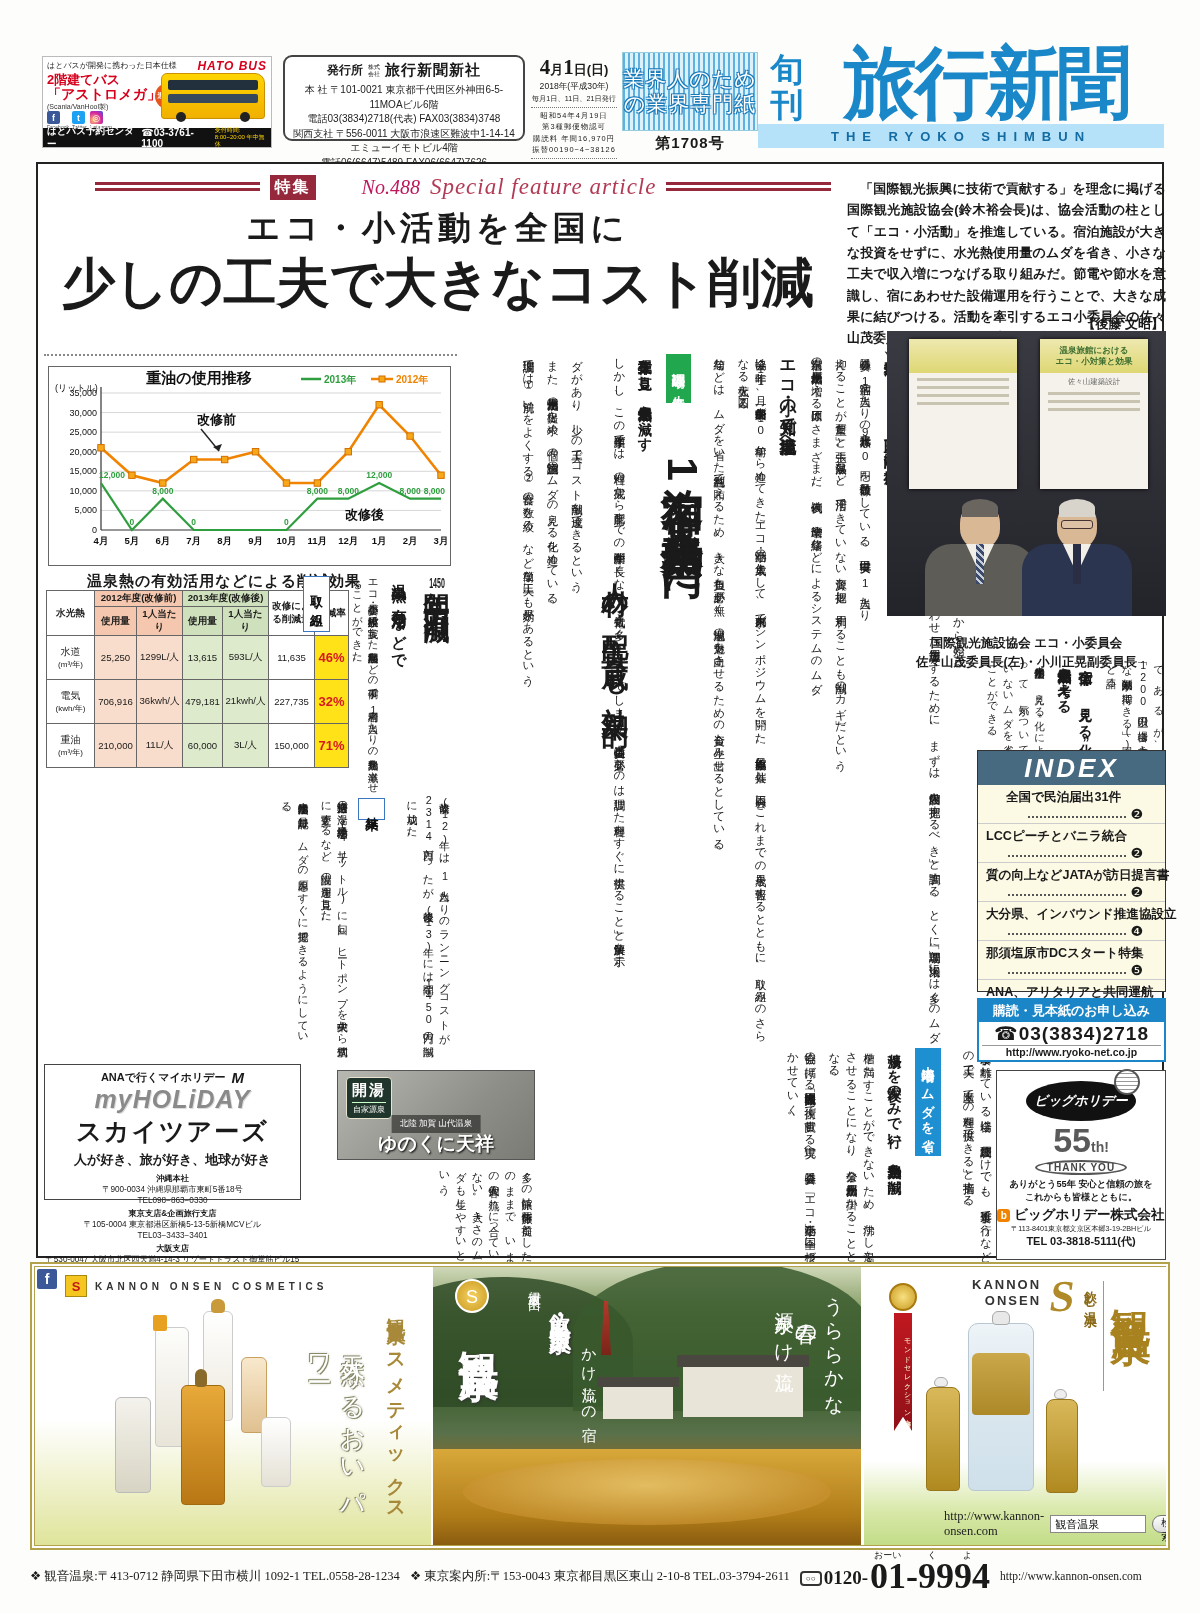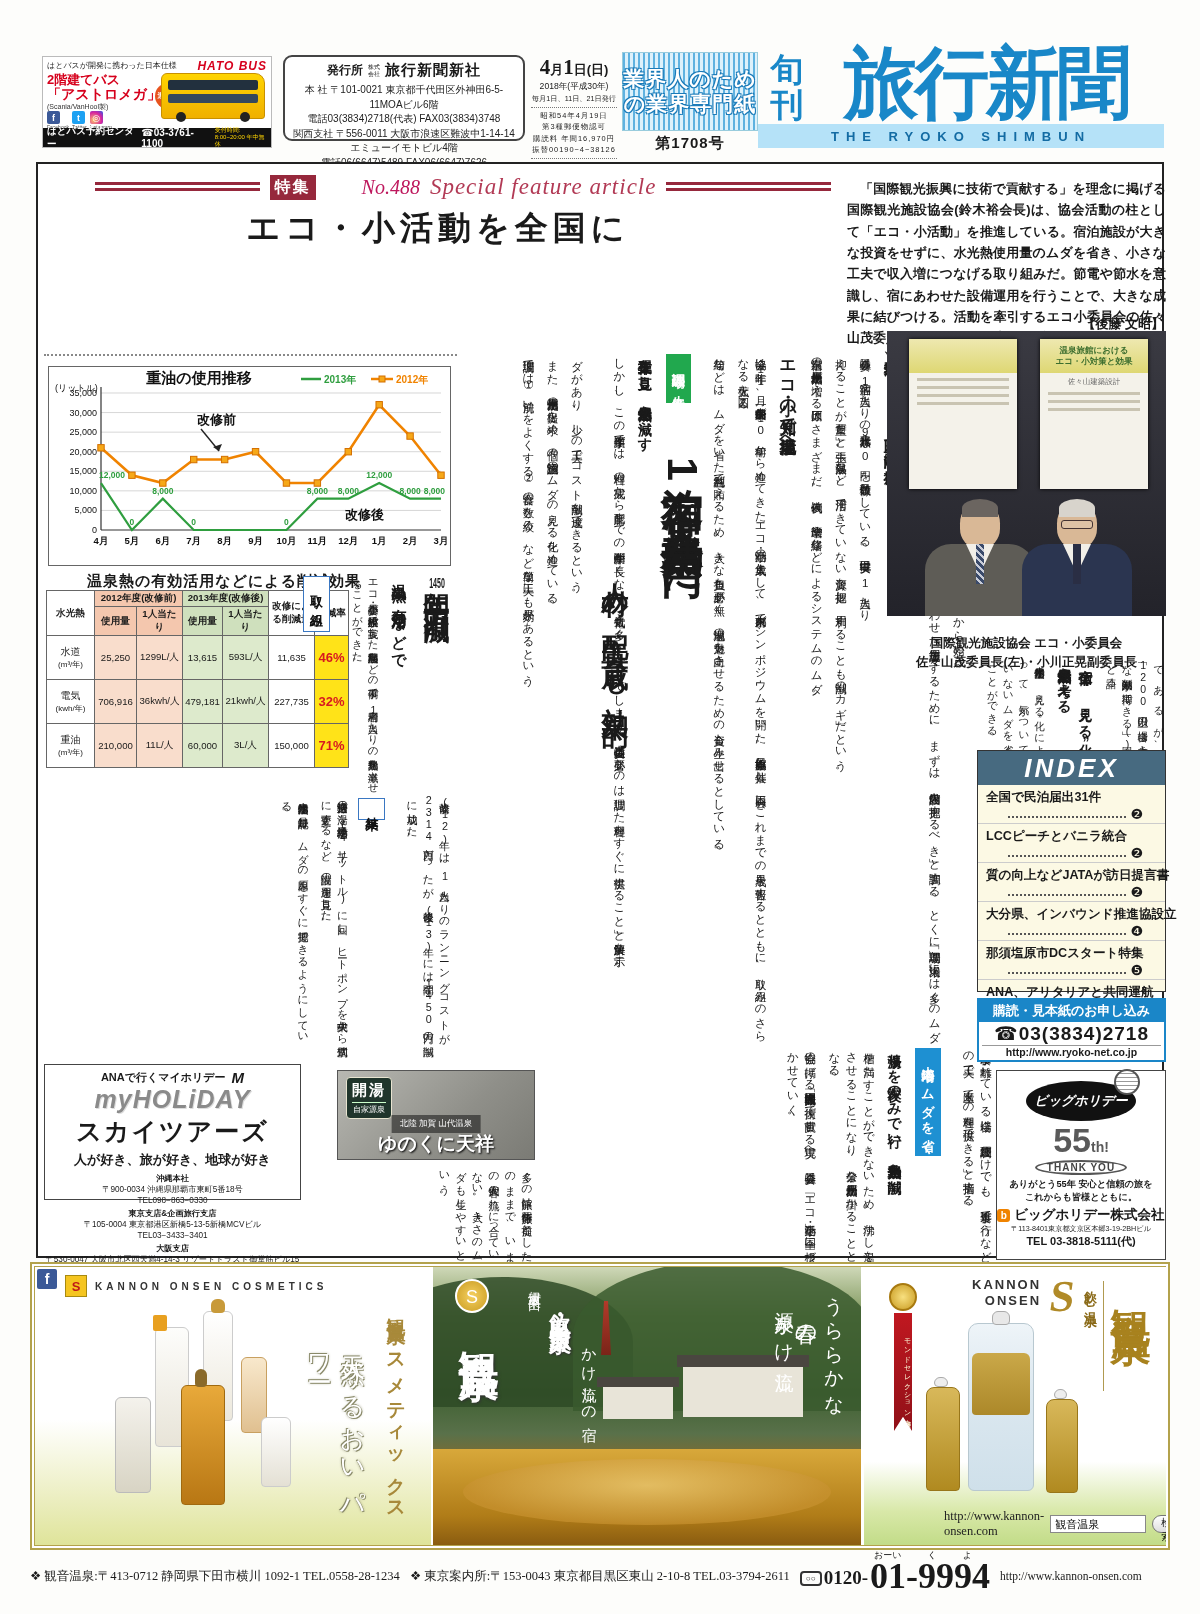--- a/index.html
+++ b/index.html
@@ -48,21 +48,21 @@
   .pub-lines{font-size:10px;line-height:1.45;color:#222;text-align:center;}
 
   .datebox{left:531px;top:55px;width:86px;height:100px;}
   .date-l1{font-size:13px;font-weight:bold;text-align:center;}
   .date-l1 b{font-size:21px;font-family:"Liberation Serif",serif;}
   .date-l2{font-size:8.6px;text-align:center;margin-top:1px;}
   .date-l3{font-size:7.2px;text-align:center;margin-top:1px;}
   .date-notice{margin-top:3px;border:1px dotted #777;border-left:none;border-right:none;padding:2px 0;font-size:7.4px;line-height:1.55;letter-spacing:1px;text-align:center;}
 
   .banner{left:622px;top:52px;width:136px;height:79px;background:repeating-linear-gradient(90deg,#5fb2e0 0 2px,#ddf1fb 2px 5px);display:flex;flex-direction:column;align-items:center;justify-content:center;border:1px solid #9cd;}
-  .banner div{font-size:21px;font-weight:700;color:#fff;letter-spacing:1px;line-height:1.15;text-shadow:1px 1px 0 #1a7ab8,-1px -1px 0 #1a7ab8,1px -1px 0 #1a7ab8,-1px 1px 0 #1a7ab8;}
+  .banner div{font-size:21px;font-weight:400;color:#fff;letter-spacing:1px;line-height:1.15;text-shadow:1px 1px 0 #1a7ab8,-1px -1px 0 #1a7ab8,1px -1px 0 #1a7ab8,-1px 1px 0 #1a7ab8;}
   .issue{left:622px;top:134px;width:136px;font-size:15px;font-weight:bold;text-align:center;letter-spacing:1px;}
   .pref{left:764px;top:50px;width:46px;height:76px;display:flex;flex-direction:column;align-items:center;justify-content:center;color:#1987c8;font-weight:900;font-size:33px;line-height:1.05;}
   .brand{left:806px;top:40px;width:360px;height:86px;color:#1987c8;font-weight:900;font-size:74px;letter-spacing:-3px;line-height:1;display:flex;align-items:center;justify-content:center;transform:scaleY(1.06);}
   .subbar{left:758px;top:124px;width:406px;height:24px;background:#b5e2f8;color:#136ba3;font-weight:bold;font-size:13px;letter-spacing:7px;display:flex;align-items:center;justify-content:center;}
 
   
   .frame{left:36px;top:162px;width:1128px;height:1096px;border:2px solid #222;background:#fff;}
 
   .feat-row{position:absolute;left:30px;top:8px;width:790px;height:30px;display:flex;align-items:center;justify-content:center;gap:10px;}
   .rule3{width:165px;height:11px;background:repeating-linear-gradient(180deg,#96283c 0 2.5px,#fff 2.5px 6.2px);}
@@ -112,21 +112,21 @@
   .glass{position:absolute;top:18px;left:4px;right:4px;height:9px;border:1.5px solid #433;border-radius:3px;background:rgba(255,255,255,.15);}
   .torso{width:110px;height:80px;border-radius:26px 26px 0 0;margin-top:-4px;position:relative;}
   .shirt{position:absolute;left:50%;top:0;transform:translateX(-50%);width:0;height:0;border-left:14px solid transparent;border-right:14px solid transparent;border-top:30px solid #f2efe8;}
   .tie{position:absolute;left:50%;top:0;transform:translateX(-50%);width:8px;height:40px;}
   .caption{position:absolute;left:849px;top:470px;width:279px;text-align:center;font-size:12.5px;font-weight:bold;line-height:1.5;}
 
   
   .idx{position:absolute;left:939px;top:586px;width:189px;height:242px;border:1px solid #333;background:#fcf9e4;}
   .idx-h{height:34px;background:#476a80;color:#fff;display:flex;align-items:center;justify-content:center;font-weight:900;font-size:26px;letter-spacing:3px;font-style:italic;}
   .idx-item{padding:4px 8px 1px 8px;border-top:1px solid #ccc;}
-  .idx-item:first-of-type{border-top:none;}
+  .idx-item:first-of-type{border-top:none;margin-left:20px;}
   .idx-lbl{font-size:12.6px;font-weight:bold;white-space:nowrap;}
   .idx-ldr{display:flex;align-items:flex-end;padding:0 14px 0 22px;}
   .idx-dots{flex:1;border-bottom:2px dotted #555;margin-bottom:4px;}
   .idx-badge{font-size:14px;margin-left:4px;}
 
   .subs{position:absolute;left:939px;top:834px;width:189px;height:64px;border:2px solid #1a86c8;background:#fff;}
   .subs-h{background:#1a86c8;color:#fff;font-weight:bold;font-size:13px;text-align:center;padding:2px 0;}
   .subs-tel{font-size:19px;font-weight:900;text-align:center;letter-spacing:1px;}
   .subs-url{font-size:10.5px;font-weight:bold;text-align:center;border-top:1px solid #999;margin:0 3px;}
 
@@ -282,20 +282,21 @@
 <div class="abs frame">
 
   <div class="feat-row">
     <div class="rule3"></div>
     <span class="feat-tag">特集</span>
     <span class="feat-no">No.488</span>
     <span class="feat-script">Special feature article</span>
     <div class="rule3"></div>
   </div>
   <div class="kicker">エコ・小活動を全国に</div>
+  <div class="headline">少しの工夫で大きなコスト削減</div>
   <div class="lead"><span>「国際観光振興に技術で貢献する」を理念に掲げる国際観光施設協会(鈴木裕会長)は、協会活動の柱として「エコ・小活動」を推進している。宿泊施設が大きな投資をせずに、水光熱使用量のムダを省き、小さな工夫で収入増につなげる取り組みだ。節電や節水を意識し、宿にあわせた設備運用を行うことで、大きな成果に結びつける。活動を牽引するエコ小委員会の佐々山茂委員長と小川正晃副委員長に話を聞いた。</span>
     <span class="byline">【後藤 文昭】</span>
   </div>
 
   <div class="leftbox">
     <div class="chartwrap" id="chart"><svg viewBox="0 0 401 198" width="401" height="198">
           <line x1="52" y1="143.42857142857144" x2="392" y2="143.42857142857144" stroke="#c4c4c4" stroke-width="0.7"></line>
           <line x1="52" y1="123.85714285714286" x2="392" y2="123.85714285714286" stroke="#c4c4c4" stroke-width="0.7"></line>
           <line x1="52" y1="104.28571428571429" x2="392" y2="104.28571428571429" stroke="#c4c4c4" stroke-width="0.7"></line>
           <line x1="52" y1="84.71428571428572" x2="392" y2="84.71428571428572" stroke="#c4c4c4" stroke-width="0.7"></line>

